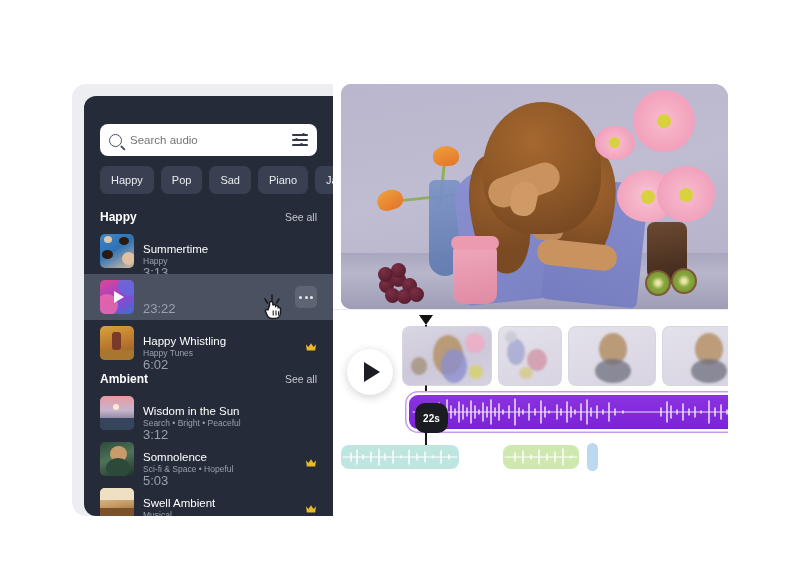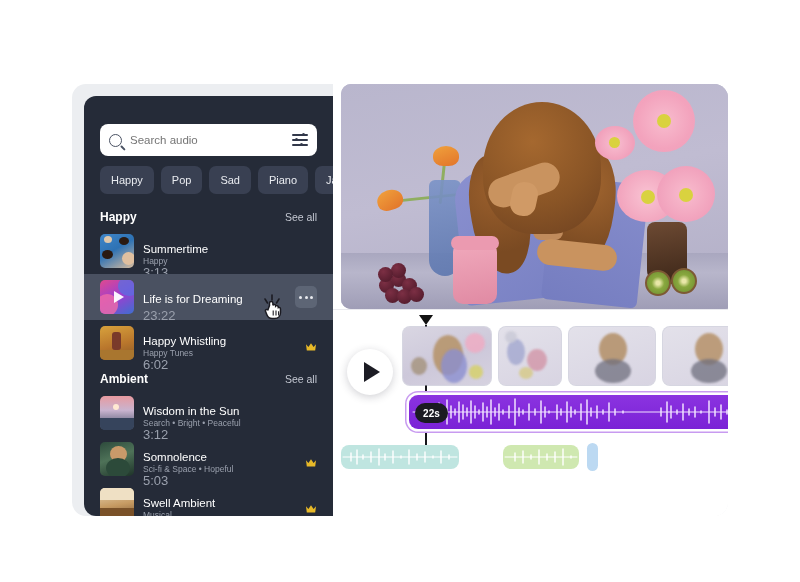--- a/index.html
+++ b/index.html
@@ -108,21 +108,21 @@
       box-shadow: 0 0 0 1px rgba(180,180,200,.55); }
   .clip-img { position:absolute; inset:0; }
   .cimg-a { background: linear-gradient(160deg,#d9d6e2 0%, #cdc8da 55%, #d6d2e0 100%); }
   .cimg-b { background: linear-gradient(160deg,#e3e1ea 0%, #d8d4e2 100%); }
   .cblob { position:absolute; border-radius:50%; filter: blur(1.2px); }
 
   .audio-track { position:absolute; left:76px; top:86px; height:34px; width:340px;
       background: linear-gradient(180deg,#8b33e0 0%, #7a22d6 100%);
       border-radius:9px; box-shadow: 0 0 0 2.5px #ffffff, 0 0 0 4px #c89bf0; overflow:hidden; }
   .wave { position:absolute; left:0; top:0; height:100%; width:100%; }
-  .badge-22 { position:absolute; left:82px; top:94px; height:20px; padding:0 8px;
+  .badge-22 { position:absolute; left:82px; top:94px; height:30px; padding:0 8px;
       background:#1b1b22; color:#ffffff; border-radius:10px; font-size:10px; font-weight:700;
       display:flex; align-items:center; letter-spacing:.1px; z-index:3; }
 
   .sub-clip { position:absolute; height:24px; border-radius:8px; overflow:hidden; }
   .sc-teal { background:#bfe5e0; }
   .sc-green { background:#cfe8b0; }
   .sc-blue { background:#bcd9f2; }
 
   
   .sidebar {
@@ -435,21 +435,20 @@
         </div>
       </div>
 
       <div class="track sel">
         <div class="thumb t-life">
           <div class="blob" style="left:-4px; top:14px; width:22px;height:22px; background:#f06aa8; opacity:.8;"></div>
           <div class="blob" style="left:18px; top:-4px; width:22px;height:20px; background:#5a6fe0; opacity:.75;"></div>
           <div class="play-ov"></div>
         </div>
         <div class="meta">
-          <div class="t-name">Life is for Dreaming</div>
           <div class="t-dur" style="margin-top:4px;">23:22</div>
         </div>
         <div class="dots">
             <i></i>
             <i></i>
             <i></i>
           </div>
       </div>
 
       <div class="track">

